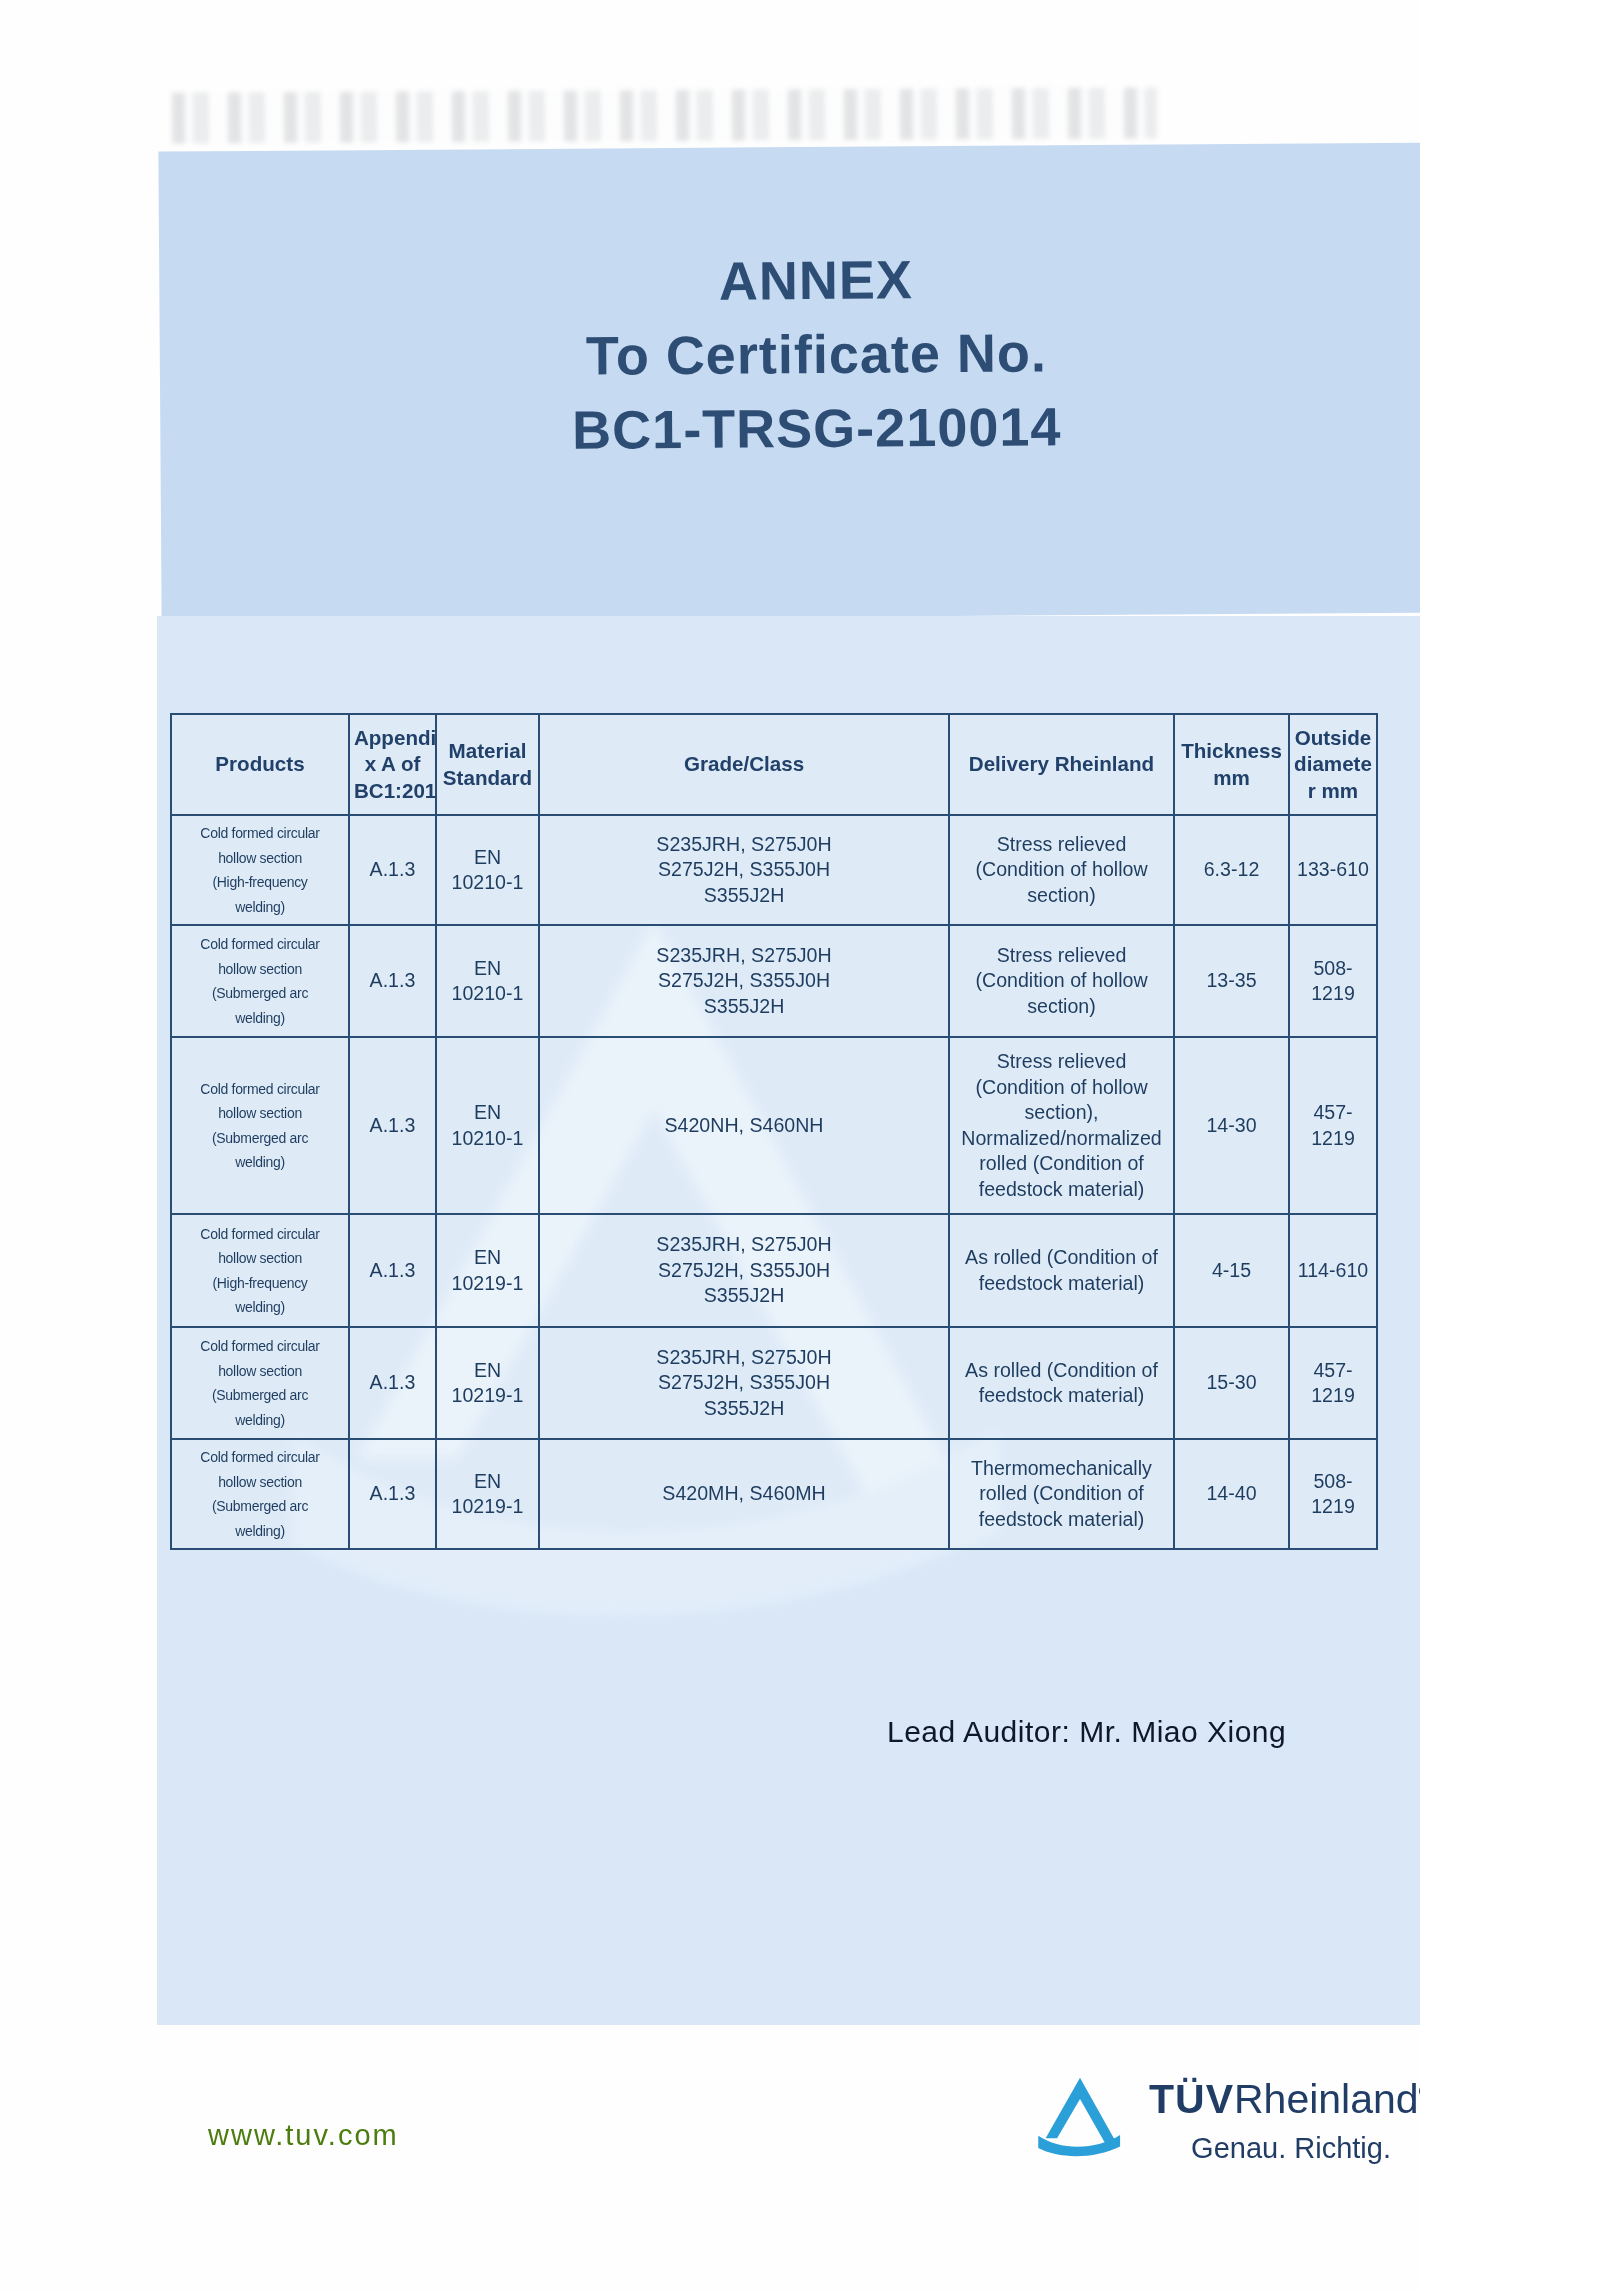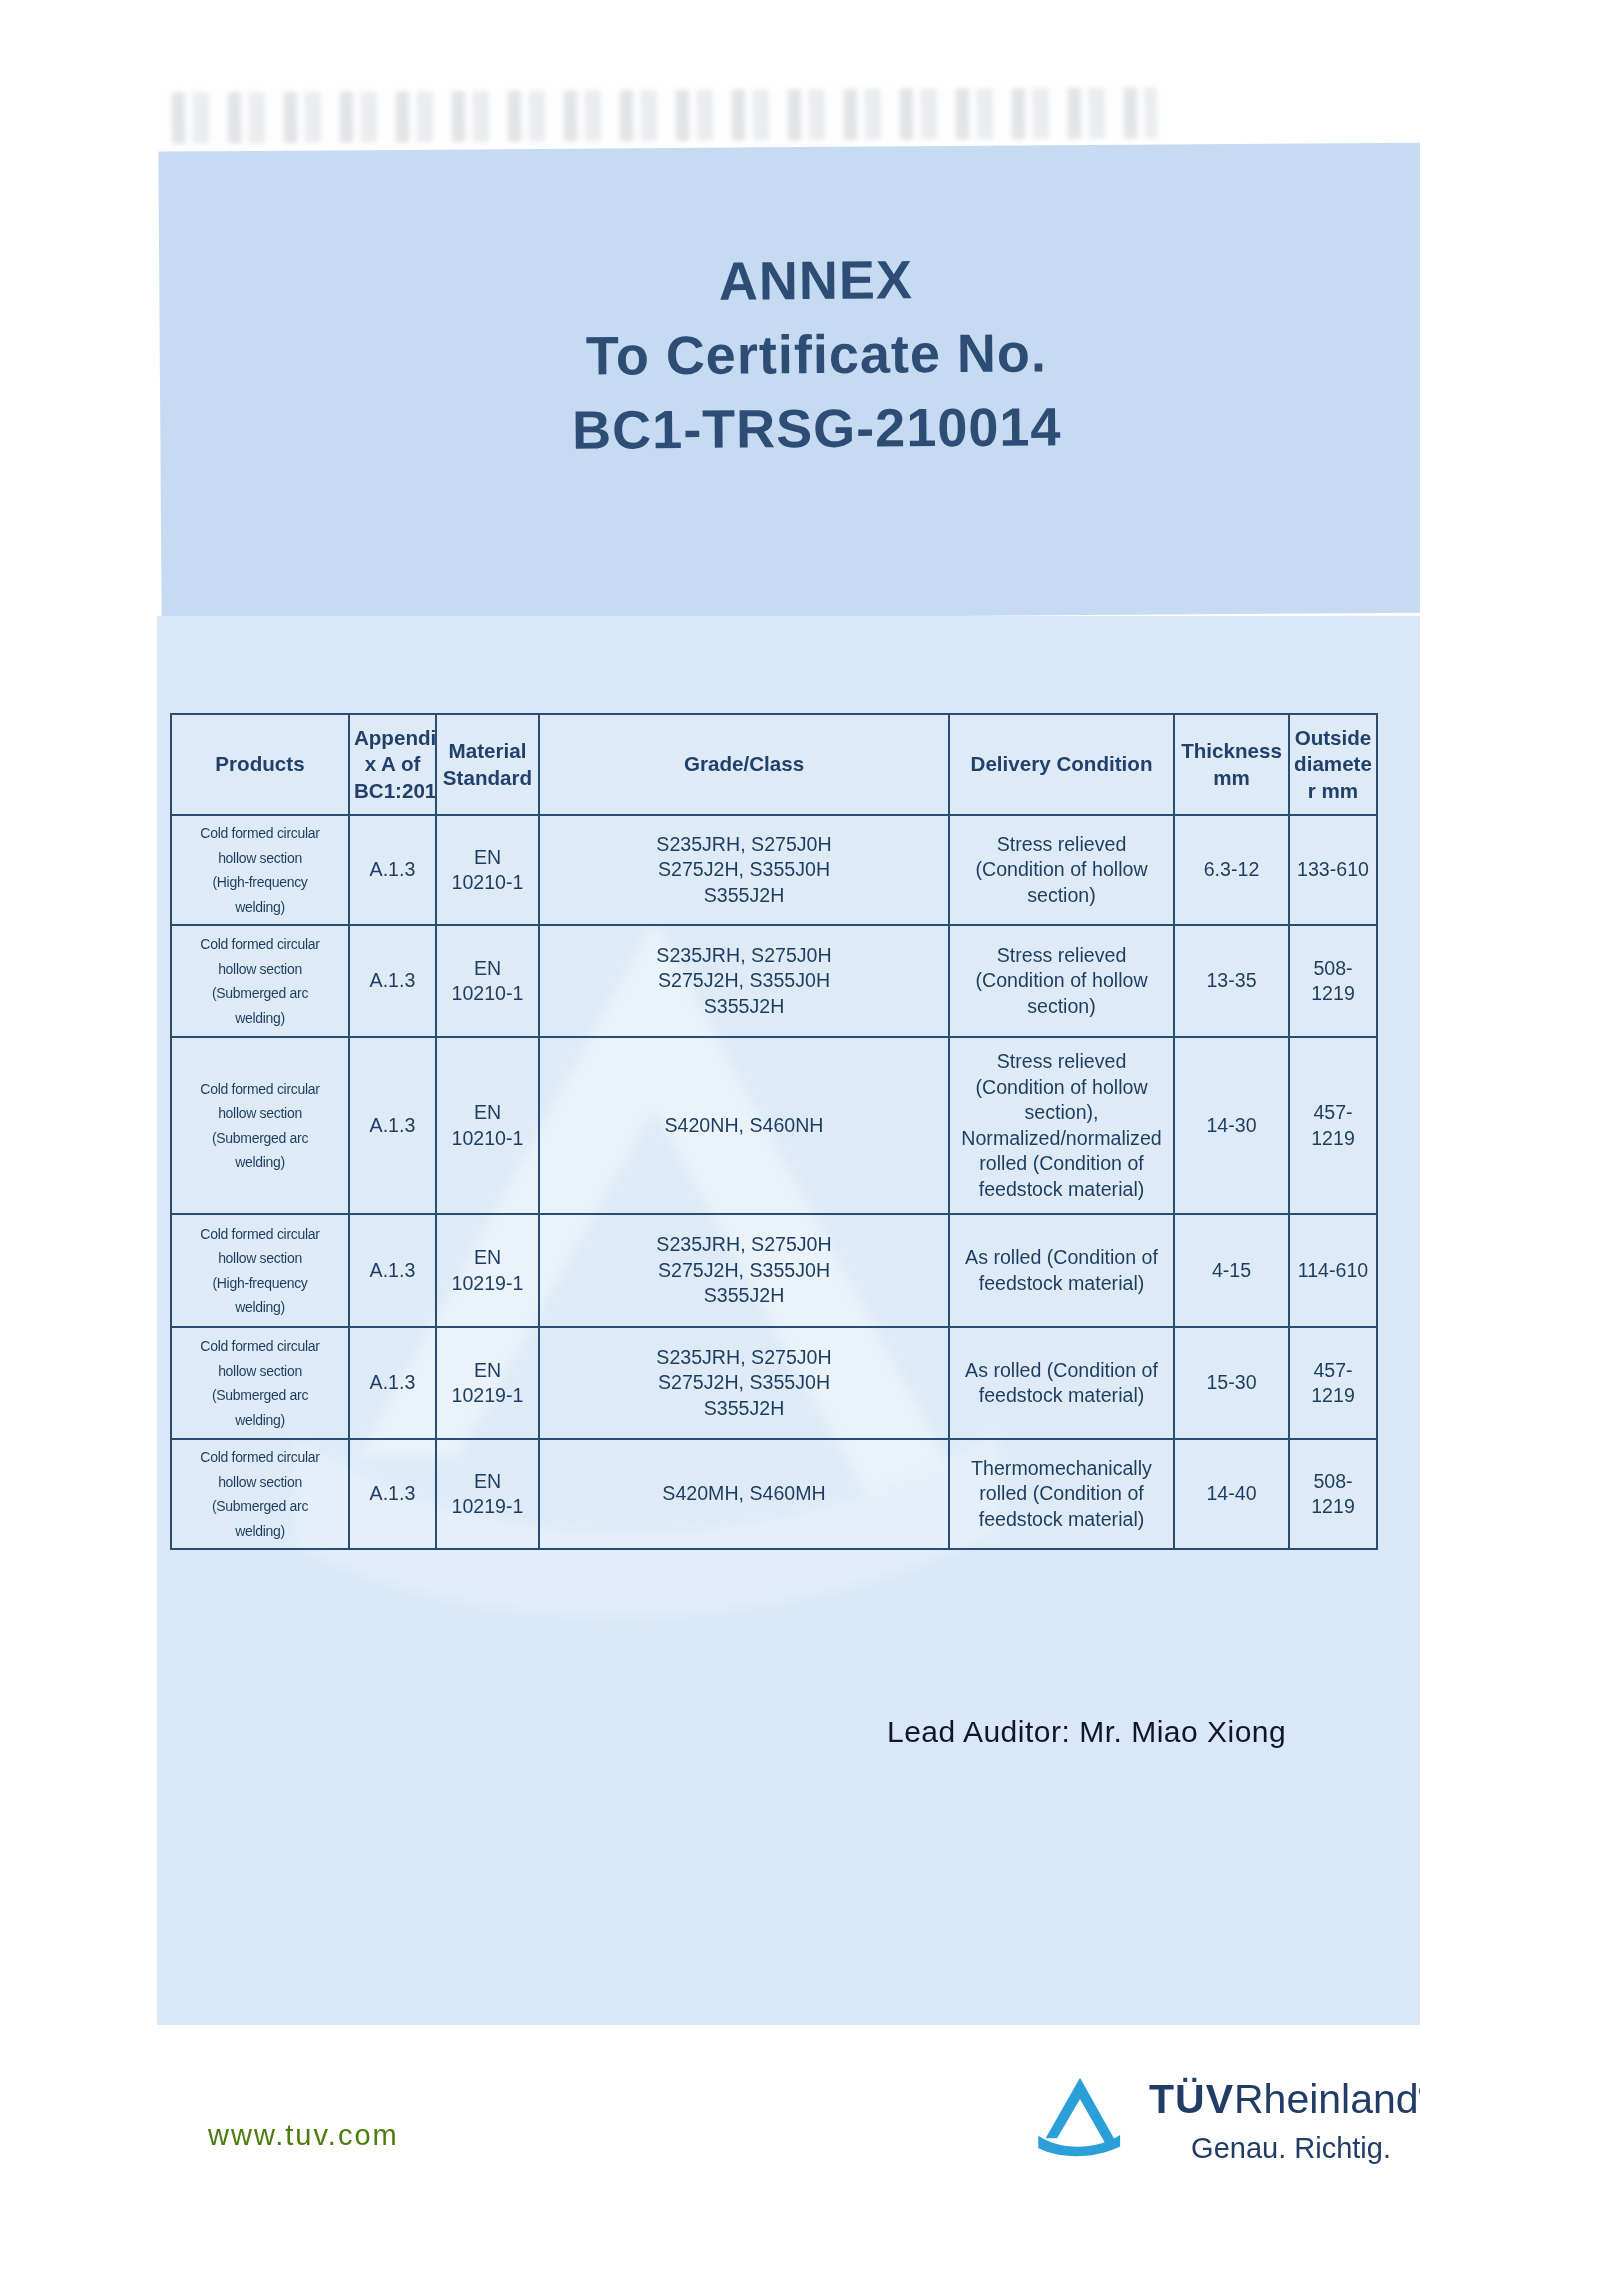--- a/index.html
+++ b/index.html
@@ -98,21 +98,21 @@
     </colgroup>
     <tbody>
         <tr style="height:101px">
       <th>Products</th>
       <th>Appendi
 x A of
 BC1:2012</th>
       <th>Material
 Standard</th>
       <th>Grade/Class</th>
-      <th>Delivery Condition</th>
+      <th>Delivery Rheinland</th>
       <th>Thickness
 mm</th>
       <th>Outside
 diamete
 r mm</th>
     </tr>
     <tr style="height:110px">
       <td class="col-products">Cold formed circular
 hollow section
 (High-frequency

